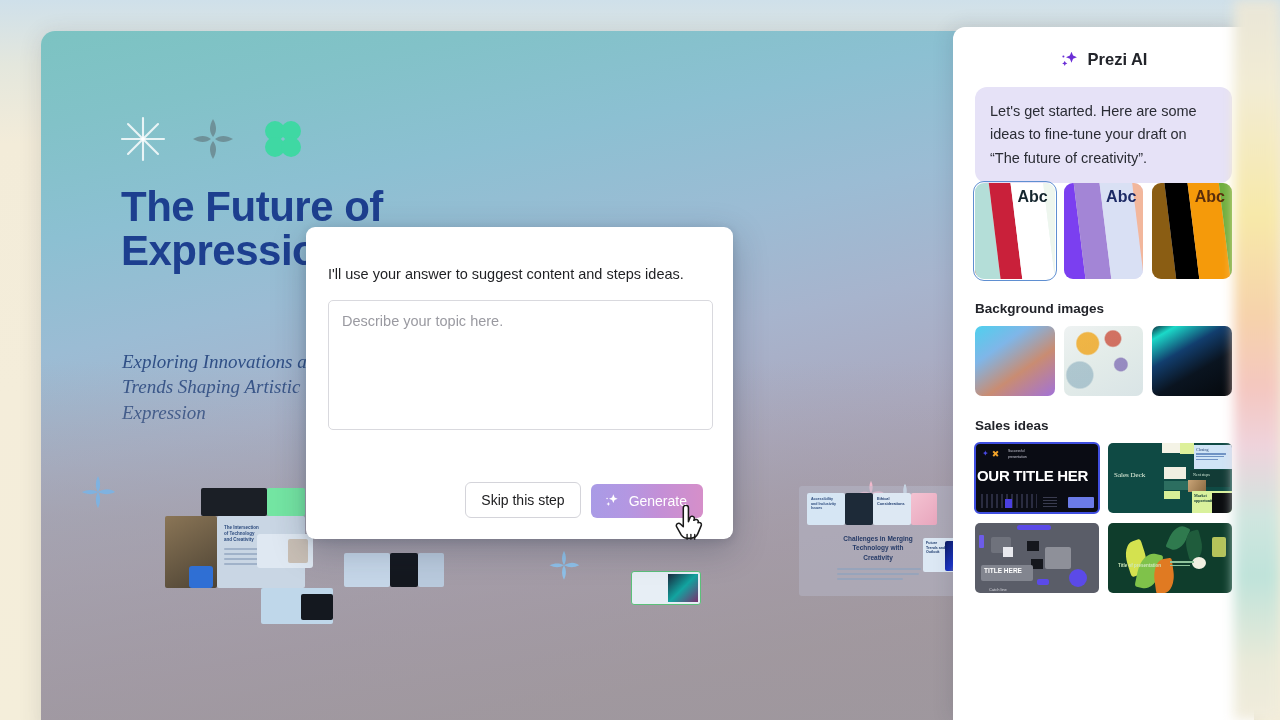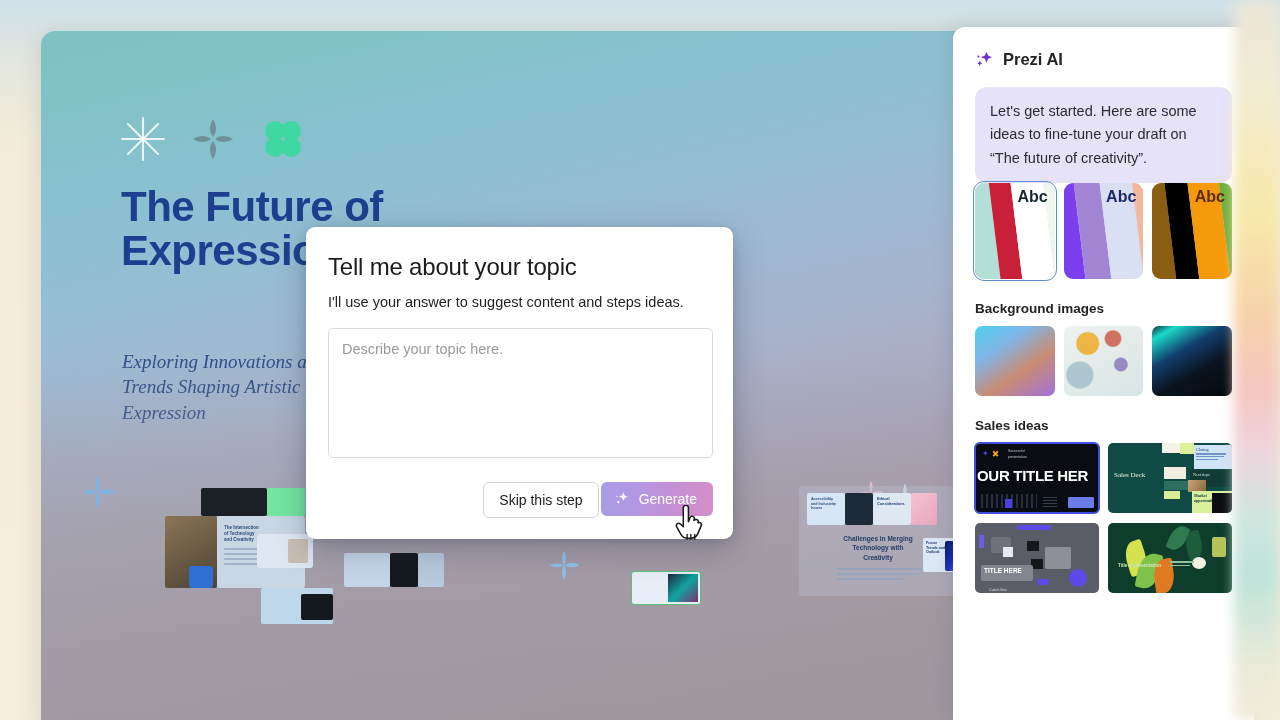--- a/index.html
+++ b/index.html
@@ -75,42 +75,42 @@
   #modal h1 { font-size:24px; font-weight:400; color:#1c1c1e; letter-spacing:-.2px; }
   #modal .sub { margin-top:13px; font-size:14.5px; color:#1f2023; font-weight:400; }
   .topic-box {
     margin-top:18px; width:385px; height:130px;
     border:1px solid #d9d9de; border-radius:5px;
     padding:12px 13px; font-size:14.5px; color:#9a9aa1;
     background:#fff; resize:none; outline:none;
     font-family:"Liberation Sans", sans-serif;
   }
   .topic-box::placeholder{ color:#9a9aa1; }
-  .modal-actions{ position:absolute; right:20px; bottom:21px; display:flex; gap:2px; align-items:flex-start; }
+  .modal-actions{ position:absolute; right:30px; bottom:21px; display:flex; gap:10px; align-items:flex-end; }
   .btn-skip{
     background:#fff; border:1px solid #d4d4da; border-radius:6px;
     padding:9px 15px; font-size:14px; color:#1c1c1e; cursor:pointer;
     font-family:"Liberation Sans", sans-serif;
   }
   .btn-gen{
     border:none; border-radius:6px; padding:9px 16px 9px 13px;
     font-size:14px; color:#fff; cursor:pointer; display:flex; align-items:center; gap:9px;
     background: linear-gradient(93deg, #a99be6 0%, #b397e2 32%, #c48fd6 62%, #d68fc9 100%);
     font-family:"Liberation Sans", sans-serif;
   }
   .cursor-hand{ position:absolute; left:672px; top:505px; width:34px; height:40px; pointer-events:none; }
 
   
   #ai {
     position:absolute; left:953px; top:27px; width:301px; height:693px;
     background:#fff; border-radius:12px 12px 0 0;
     box-shadow: -2px 0 20px rgba(40,45,70,.13);
     padding: 14px 22px 0 22px; overflow:hidden;
   }
-  .ai-head{ display:flex; align-items:center; gap:9px; margin-top:9px; }
+  .ai-head{ display:flex; align-items:center; gap:9px; margin-top:9px;justify-content:center; }
   .ai-head .t{ font-size:16.5px; font-weight:700; color:#22242a; }
   .bubble{
     margin-top:18px; background:#e6e2f7; border-radius:12px;
     padding:13px 15px; font-size:14.5px; line-height:1.62; color:#2a2c34;
   }
   .sec-h{ font-size:13.5px; font-weight:700; color:#22242a; margin:22px 0 10px; }
 
   .row3{ display:flex; gap:9px; }
   .theme{
     width:84px; height:96px; border-radius:9px; overflow:hidden; position:relative;
@@ -237,21 +237,20 @@
       </div>
       <div class="m-card" style="left:124px;top:52px;width:38px;height:34px;background:#dce8f4">
         <div style="padding:3px;font-size:3.6px;color:#1d3b6e;font-weight:700;line-height:1.3">Future<br>Trends and<br>Outlook</div>
       </div>
       <div class="m-card" style="left:146px;top:55px;width:24px;height:30px;background:linear-gradient(120deg,#0b1a5e,#1b34c9,#e8c24a)"></div>
     </div>
 
   </div>
 
   <div id="modal">
-    <h1>Tell me about your topic</h1>
     <div class="sub">I'll use your answer to suggest content and steps ideas.</div>
     <textarea class="topic-box" placeholder="Describe your topic here." style=""></textarea>
     <div class="modal-actions">
       <button class="btn-skip">Skip this step</button>
       <button class="btn-gen">
         <svg width="16" height="16" viewBox="0 0 24 24">
           <path d="M14 2l1.9 4.6L20.5 8.5 15.9 10.4 14 15l-1.9-4.6L7.5 8.5l4.6-1.9z" fill="#fff"></path>
           <path d="M6.5 13.5l.9 2.1 2.1.9-2.1.9-.9 2.1-.9-2.1-2.1-.9 2.1-.9z" fill="#fff"></path>
           <circle cx="4.6" cy="8.2" r="1.15" fill="#fff"></circle>
         </svg>

